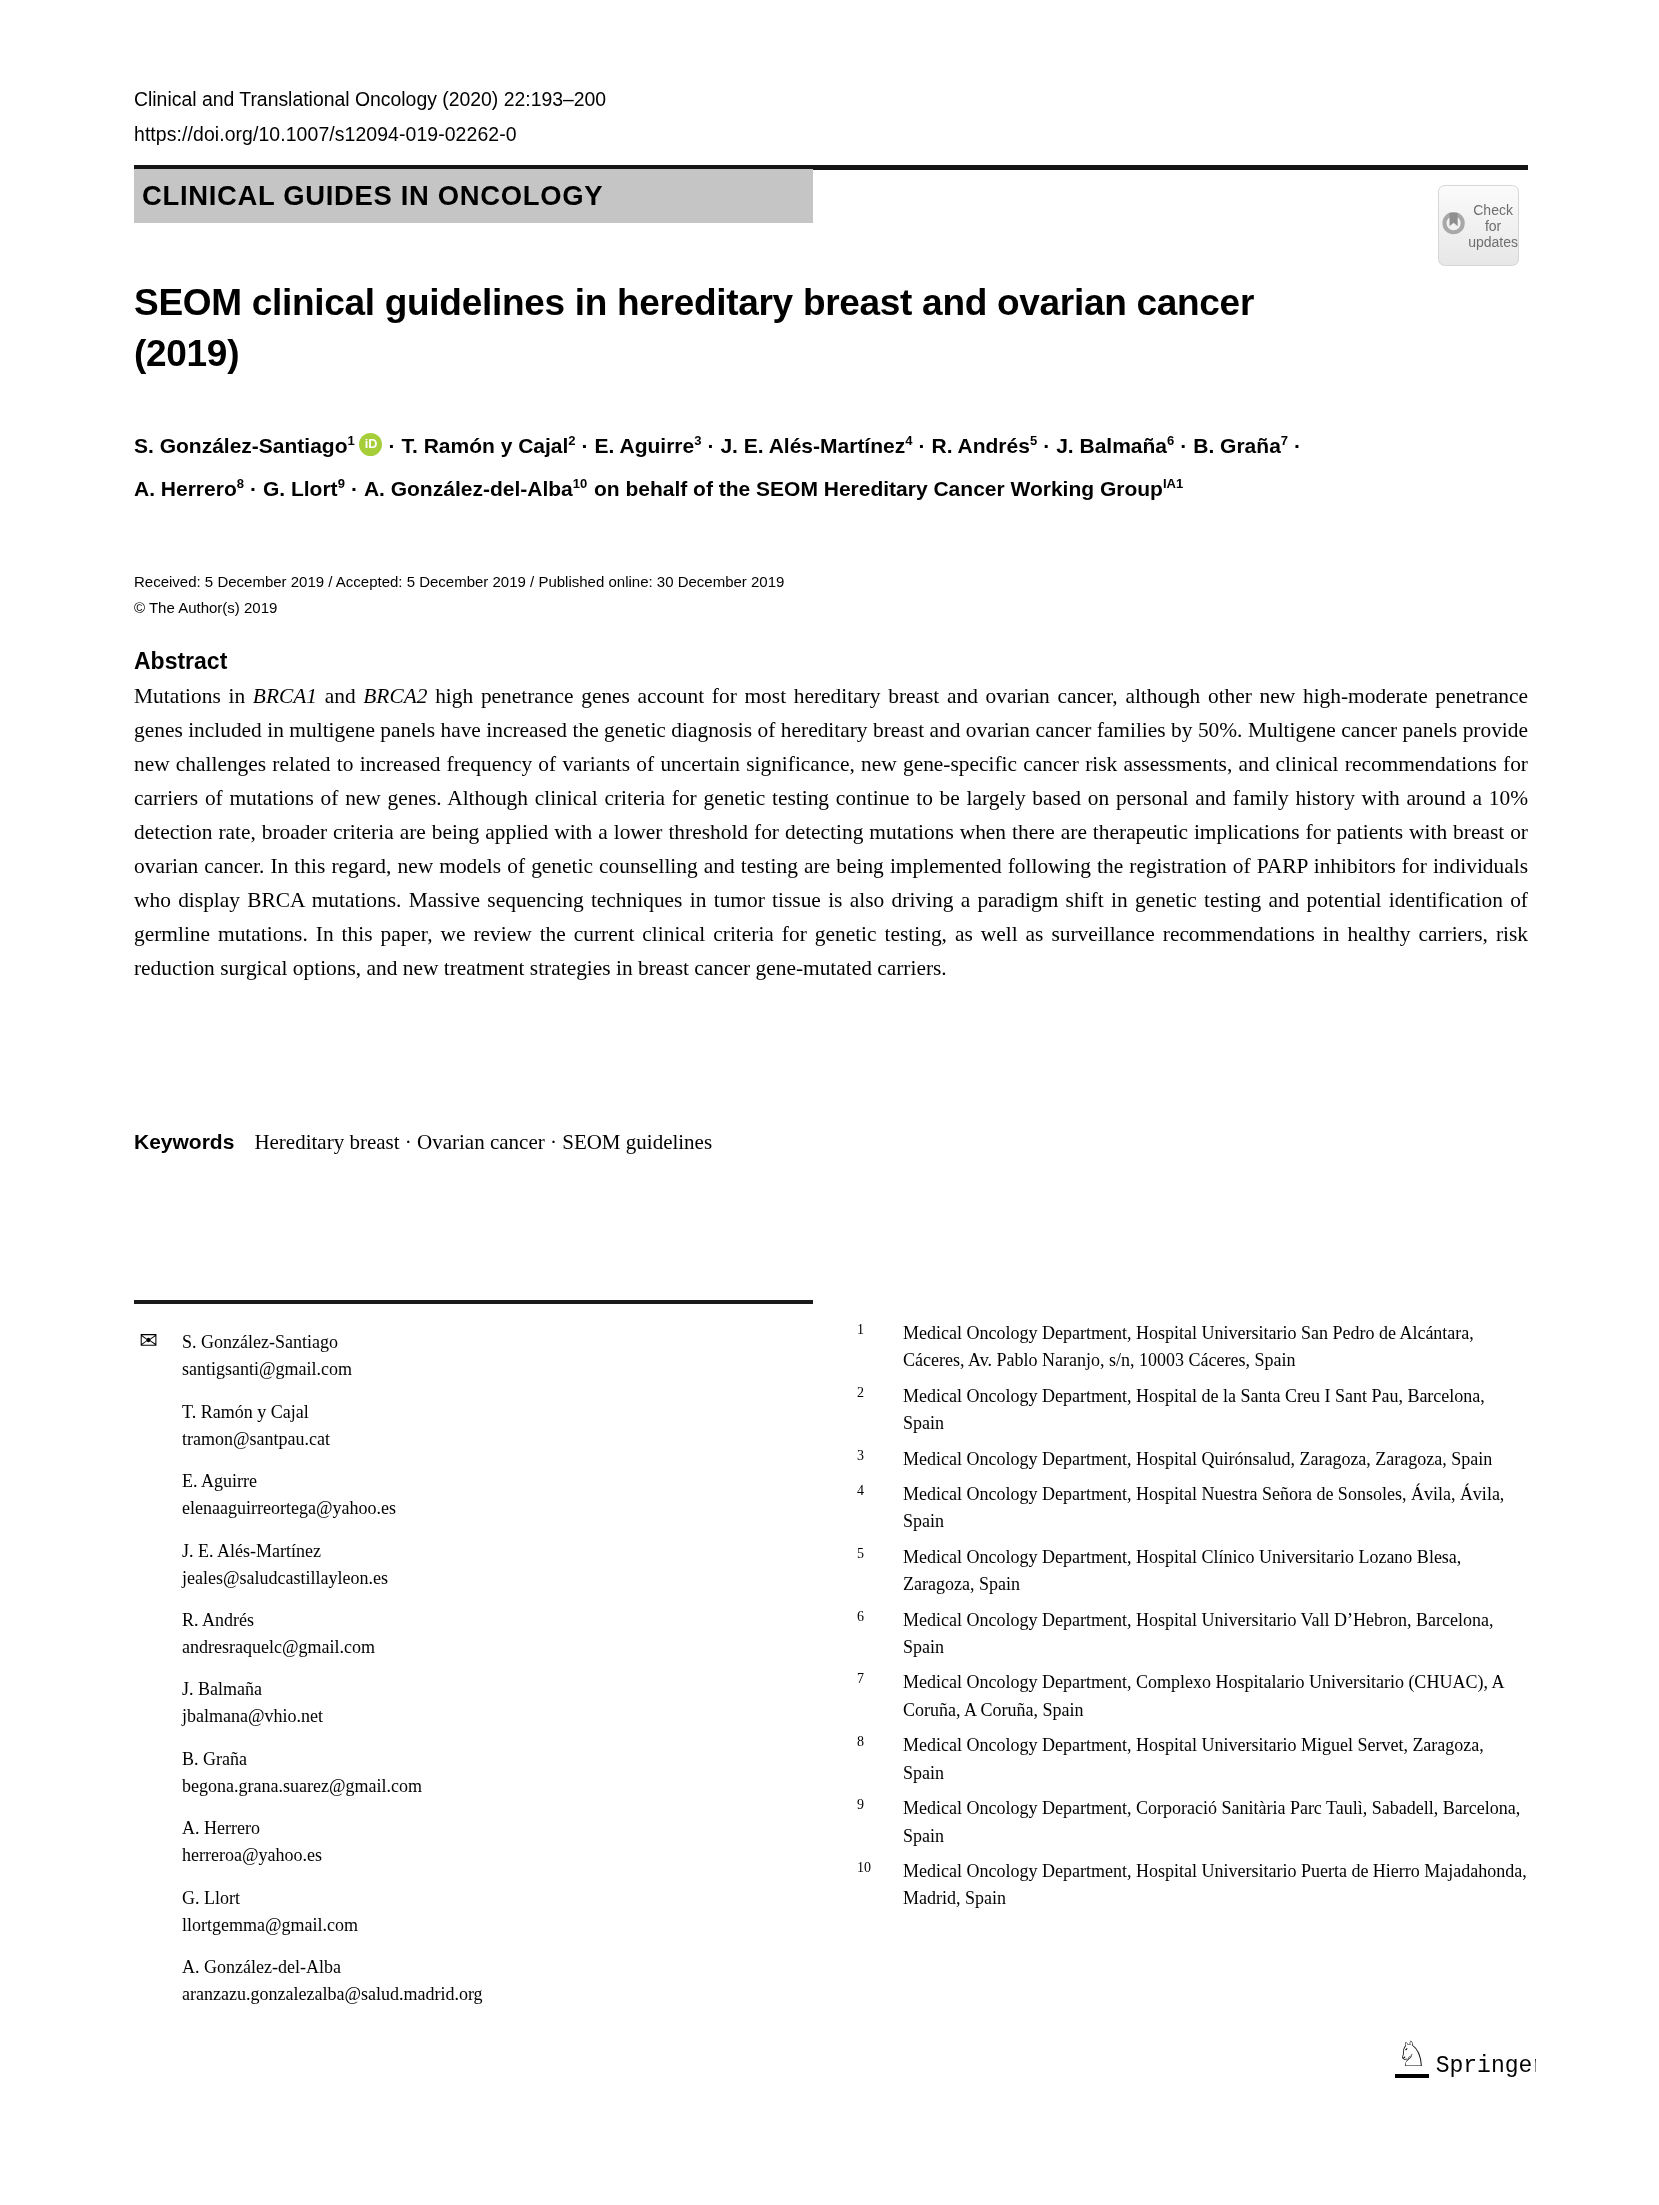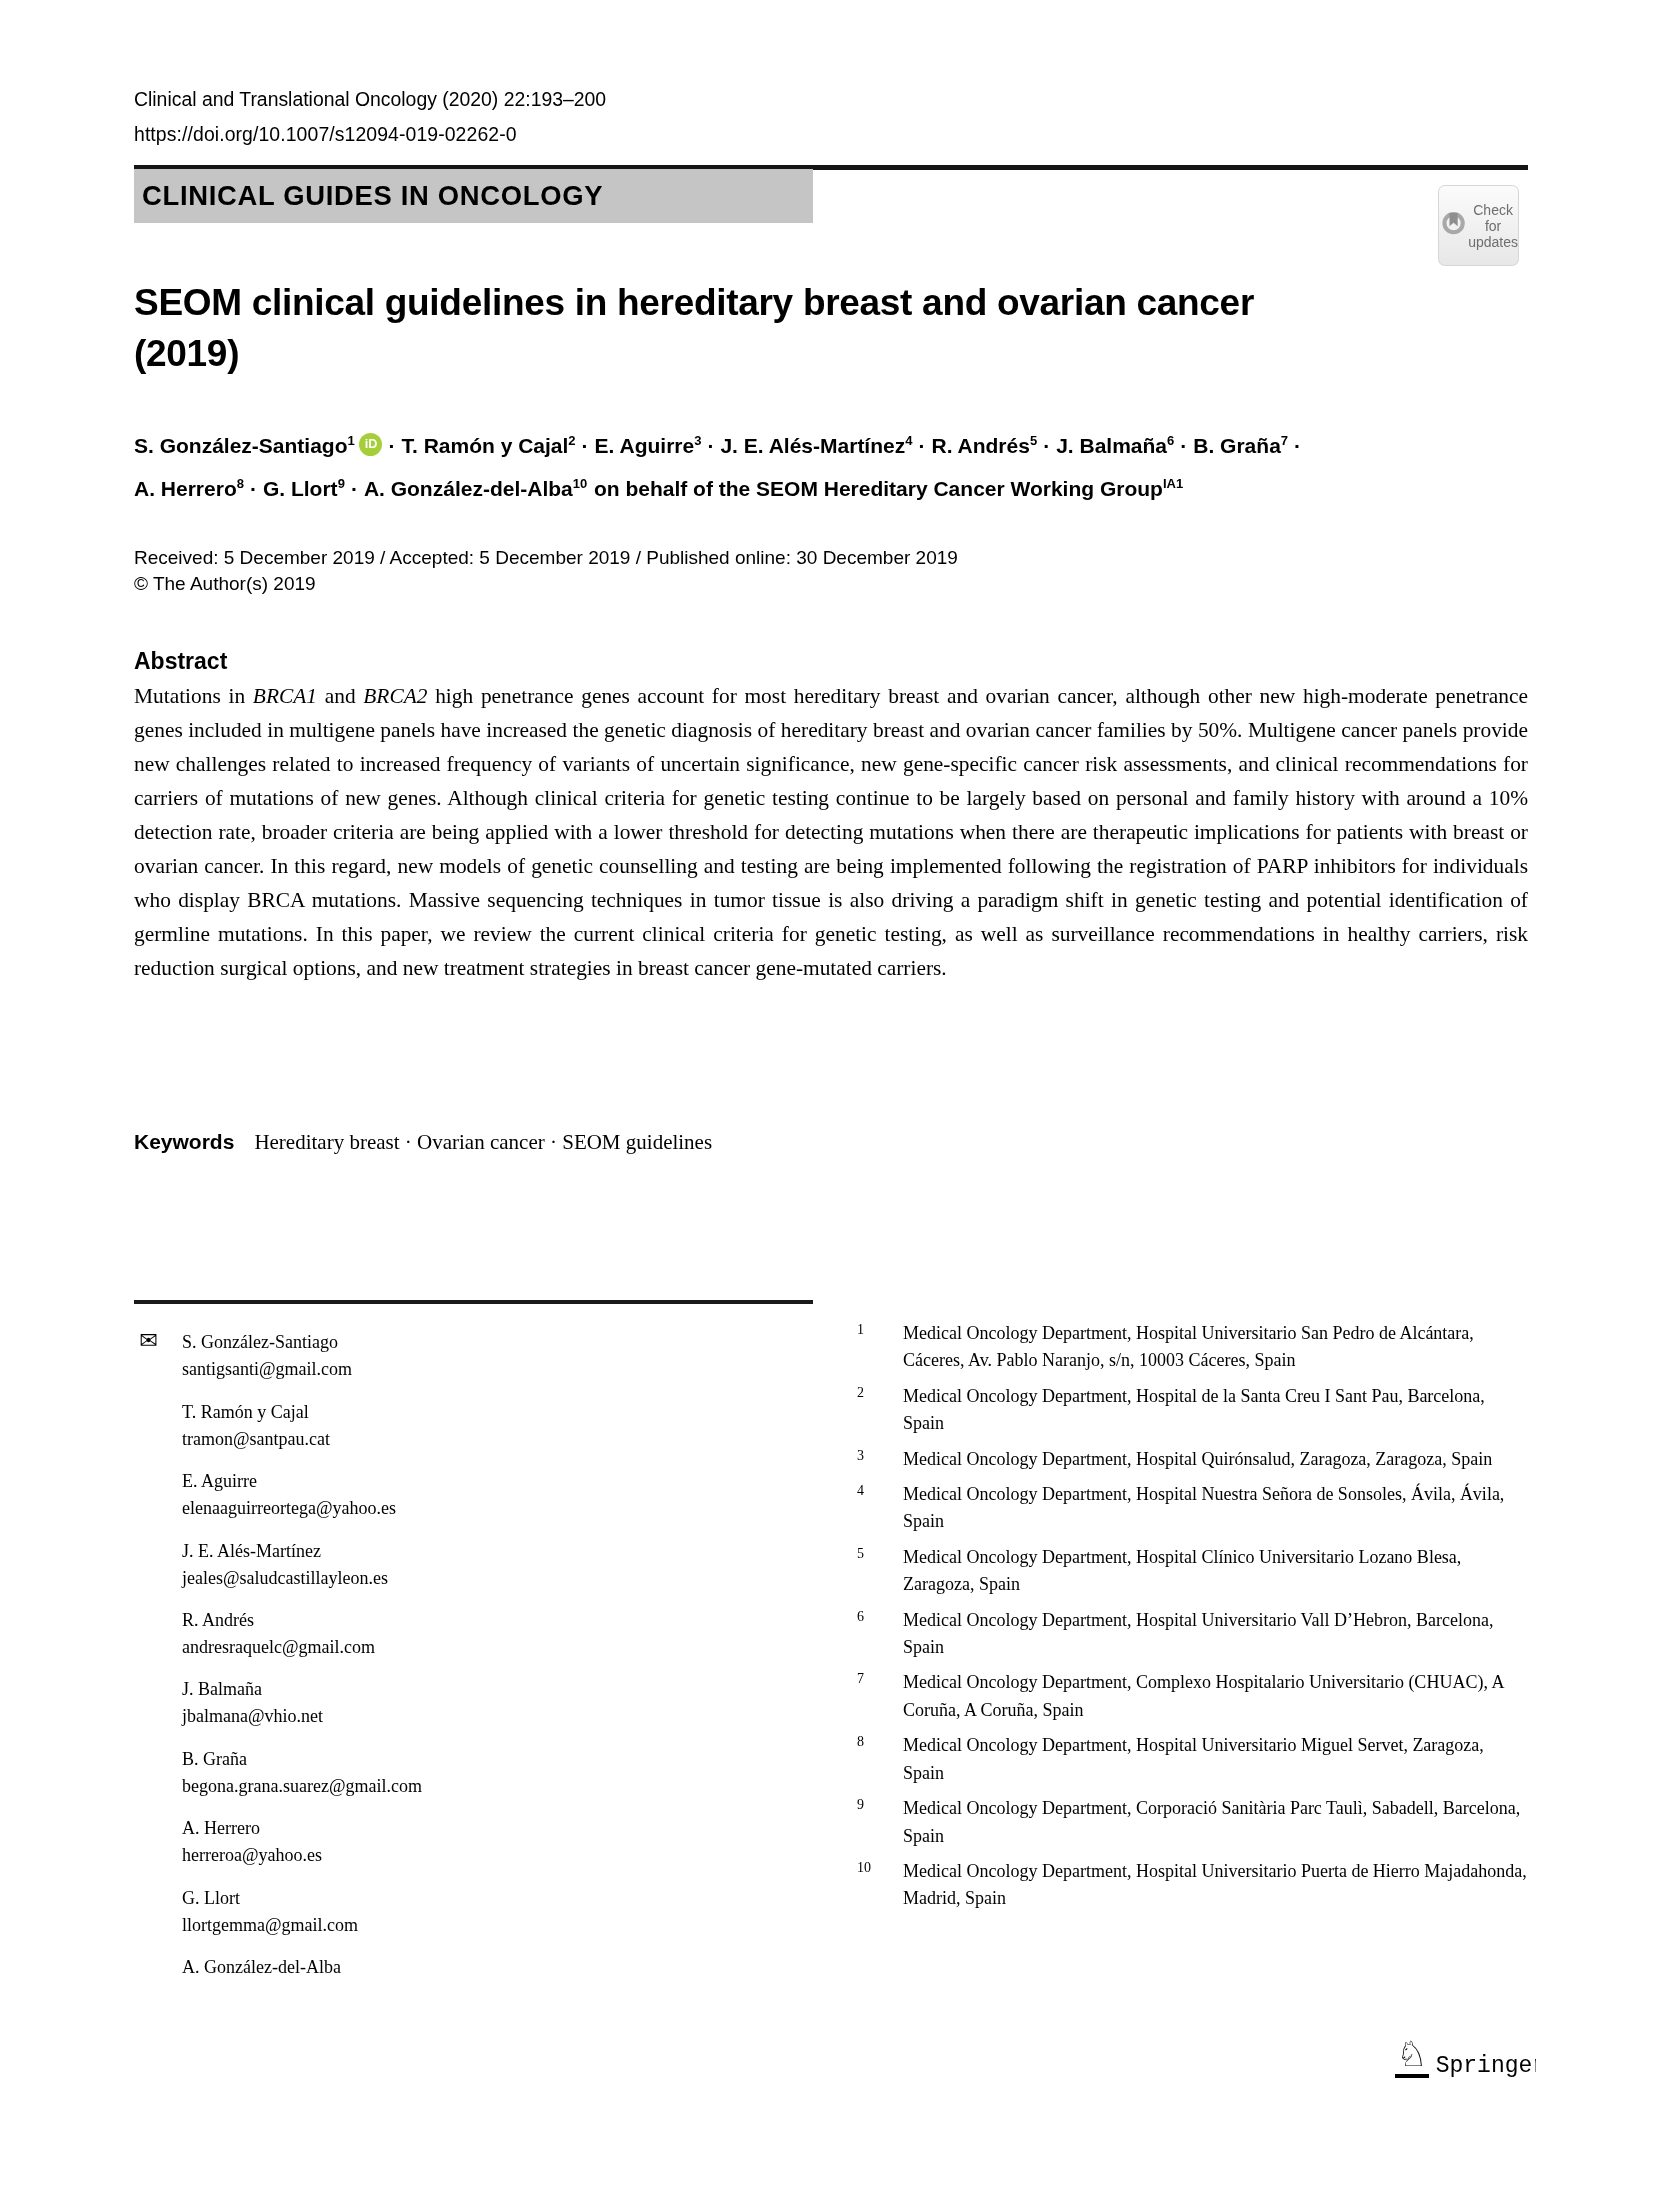--- a/index.html
+++ b/index.html
@@ -29,21 +29,21 @@
   .authors{position:absolute;top:422px;left:134px;width:1426px;font-size:21px;font-weight:bold;line-height:38px;}
   .authors sup{font-size:0.62em;}
   .author-sep{padding:0 6px;}
   .authors-line2 .chip-holder .author-chip:last-child .author-sep{display:none;}
   .orcid-icon{display:inline-block;width:23px;height:23px;border-radius:50%;background:#a6ce39;
               color:#fff;font-size:12.7px;font-weight:bold;text-align:center;line-height:23px;
               vertical-align:5.4px;margin-left:4.7px;}
   .group-suffix{margin-left:6.7px;}
 
   
-  .dates{position:absolute;top:545px;left:134px;font-size:19px;line-height:26px;}
+  .dates{position:absolute;top:569px;left:134px;font-size:15px;line-height:26px;}
 
   
   .abstract-heading{position:absolute;top:648px;left:134px;margin:0;font-size:23px;font-weight:bold;}
   .abstract-body{position:absolute;top:679px;left:134px;width:1394px;margin:0;
                  font-family:"Liberation Serif",serif;font-size:21.4px;line-height:34px;text-align:justify;}
   .italic{font-style:italic;}
 
   
   .keywords{position:absolute;top:1130px;left:134px;font-family:"Liberation Serif",serif;font-size:21px;}
   .keywords-label{font-family:"Liberation Sans",sans-serif;font-weight:bold;margin-right:20px;}
@@ -152,20 +152,21 @@
           <div class="fn-entry">
             <div>A. Herrero</div>
             <div>herreroa@yahoo.es</div>
           </div>
           <div class="fn-entry">
             <div>G. Llort</div>
             <div>llortgemma@gmail.com</div>
           </div>
           <div class="fn-entry">
             <div>A. González-del-Alba</div>
+            <div>aranzazu.gonzalezalba@salud.madrid.org</div>
           </div>
         </div>
     </div>
     <div class="fn-right">
       <div>
           <div class="aff-entry">
             <sup class="aff-num">1</sup>
             <div class="aff-text">Medical Oncology Department, Hospital Universitario San Pedro de Alcántara, Cáceres, Av. Pablo Naranjo, s/n, 10003 Cáceres, Spain</div>
           </div>
           <div class="aff-entry">

